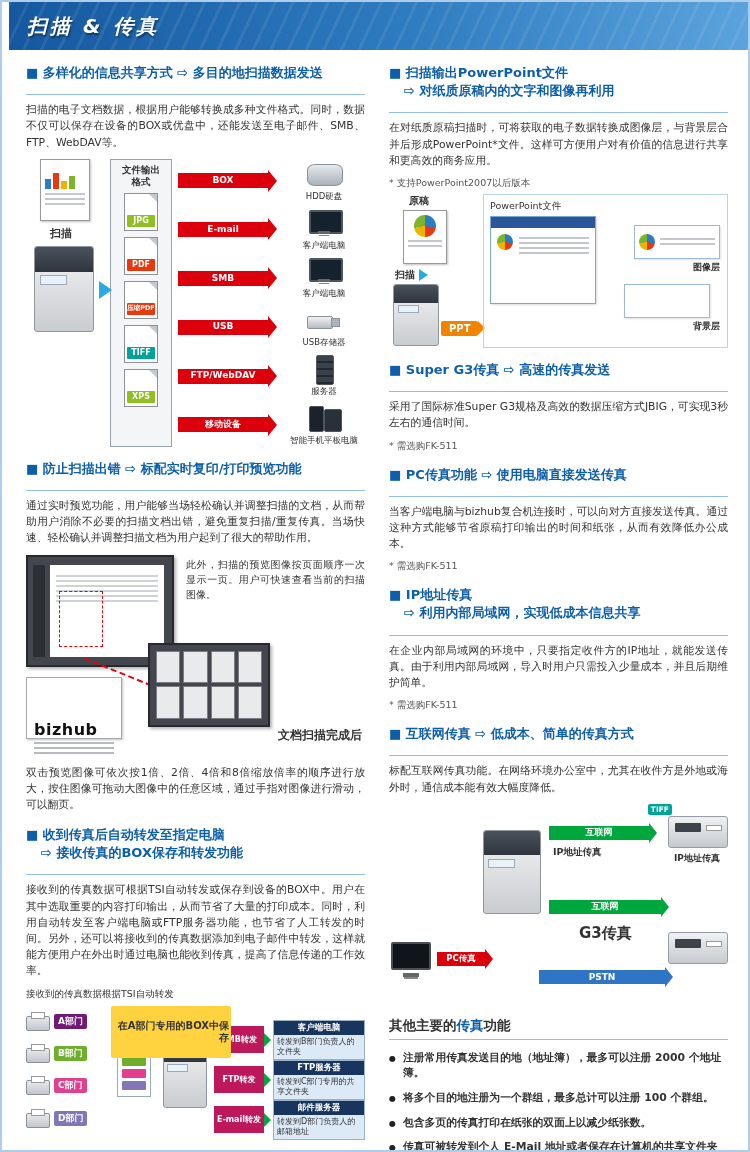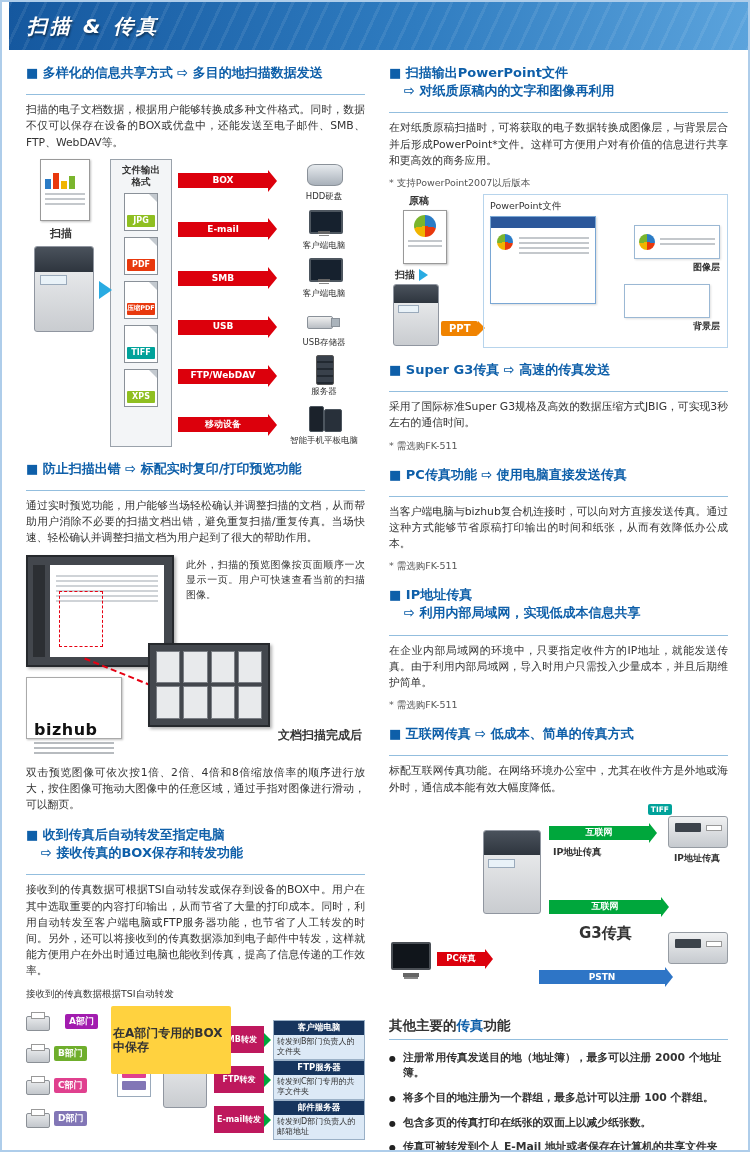--- a/index.html
+++ b/index.html
@@ -70,23 +70,23 @@
   .bizcard .tline{background:#b7bbbf;}
   .d2-cap{position:absolute;left:252px;top:172px;font-size:12px;color:#333;font-weight:bold;}
   
   .d3-cap{font-size:9.5px;color:#333;margin:2px 0 5px;}
   .d3{display:flex;gap:5px;height:128px;}
   .d3-depts{flex:0 0 86px;display:flex;flex-direction:column;justify-content:space-between;padding:6px 0;}
   .dept{display:flex;align-items:center;gap:4px;}
   .faxico{width:24px;height:15px;background:linear-gradient(#e8eaec,#c3c7cc);border:1px solid #8b9096;border-radius:2px;position:relative;margin-top:4px;}
   .faxico::before{content:'';position:absolute;top:-5px;left:4px;width:12px;height:5px;background:#fff;border:1px solid #999;}
   .dept-chip{font-size:9px;font-weight:bold;color:#fff;padding:1px 4px;border-radius:2px;white-space:nowrap;}
-  .dpA{background:#a21caf;margin-left:11px;}.dpB{background:#6fae2c;}.dpC{background:#e0408e;}.dpD{background:#8276b6;}
+  .dpA{background:#701a75;}.dpB{background:#6fae2c;}.dpC{background:#e0408e;}.dpD{background:#8276b6;}
   .d3-center{flex:0 0 92px;position:relative;}
-  .savechip{position:absolute;top:0;left:-6px;right:-22px;background:#ffd23f;color:#333;font-size:12px;font-weight:bold;padding:20px 2px;text-align:left;border-radius:2px;z-index:2;line-height:1.2;}
+  .savechip{position:absolute;top:0;left:-6px;right:-22px;background:#ffd23f;color:#333;font-size:10px;font-weight:bold;padding:14px 2px;text-align:right;border-radius:2px;z-index:2;line-height:1.2;}
   .boxpanel{position:absolute;left:0;top:32px;width:34px;background:#fff;border:1px solid #9aaabb;padding:3px;}
   .boxpanel i{display:block;height:9px;border-radius:1px;margin:3px 1px;}
   .bfA{background:#eaa800;}.bfB{background:#6fae2c;}.bfC{background:#e0408e;}.bfD{background:#8276b6;}
   .copier-d3{position:absolute;right:2px;top:36px;width:44px;height:66px;}
   .d3-right{flex:1;display:flex;flex-direction:column;justify-content:space-between;padding-top:14px;}
   .fwd{display:flex;align-items:center;}
   .garrow-chip{position:relative;flex:0 0 50px;background:#be185d;color:#fff;font-size:8px;font-weight:bold;text-align:center;padding:8px 1px;margin-right:9px;}
   .garrow-chip::after{content:'';position:absolute;right:-7px;top:50%;transform:translateY(-50%);border-left:7px solid #00a73c;border-top:7px solid transparent;border-bottom:7px solid transparent;}
   .destbox{flex:1;border:1px solid #9ab0c6;}
   .destbox .dt{background:#17355e;color:#fff;font-size:8.5px;text-align:center;padding:1px 2px;font-weight:bold;}

